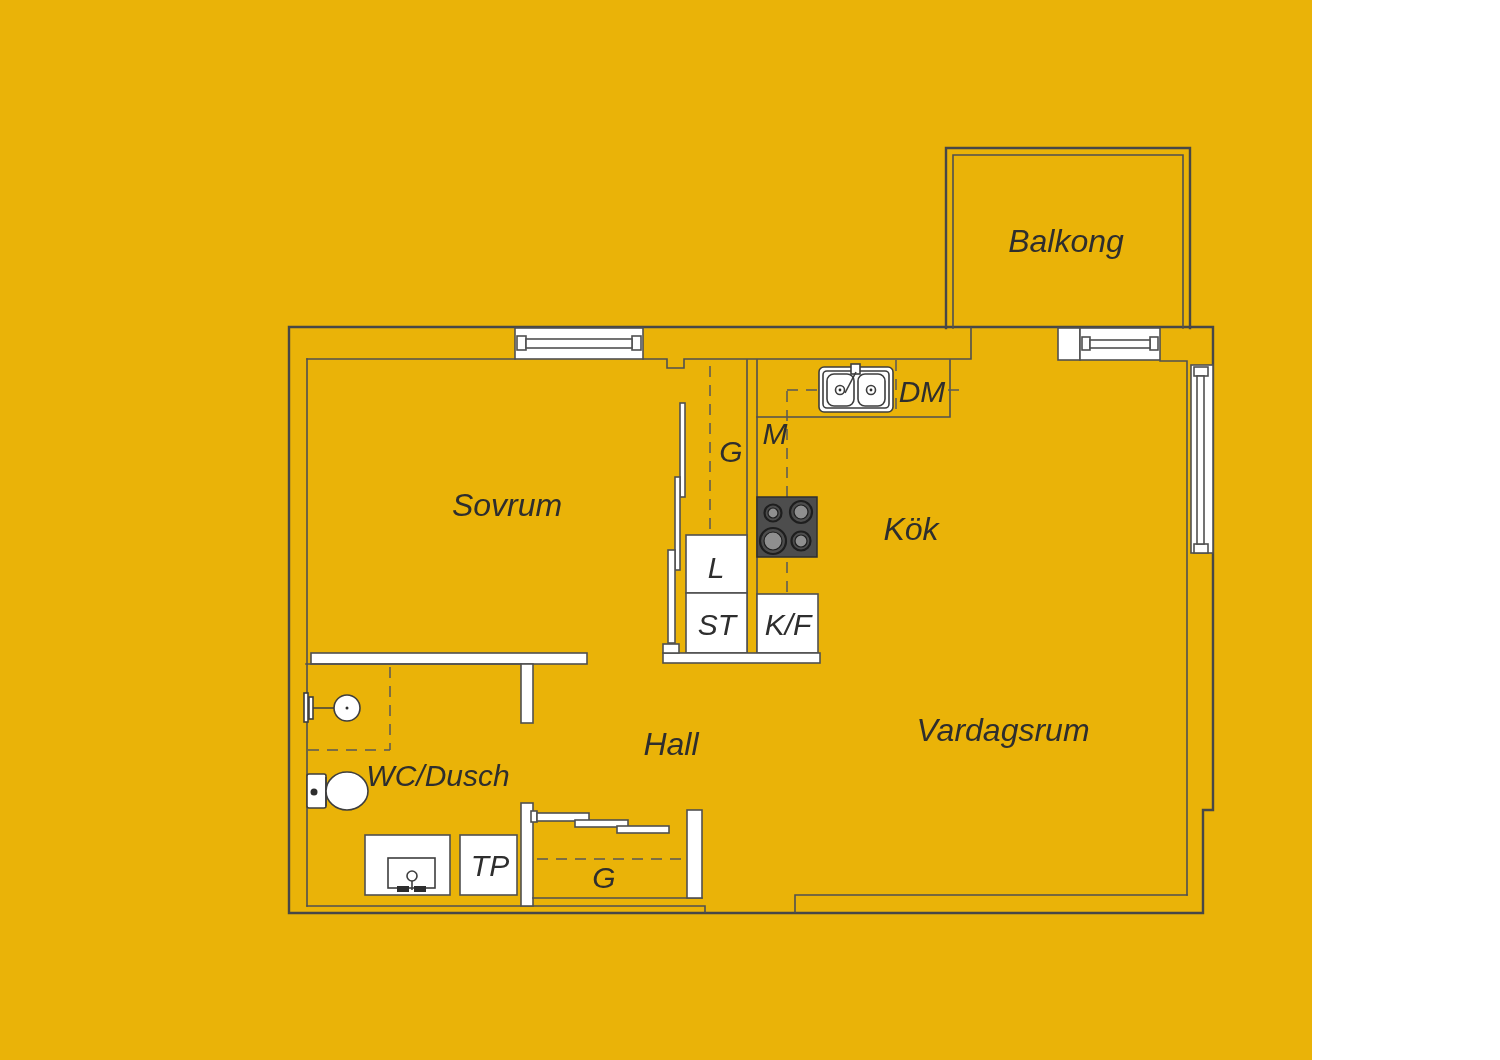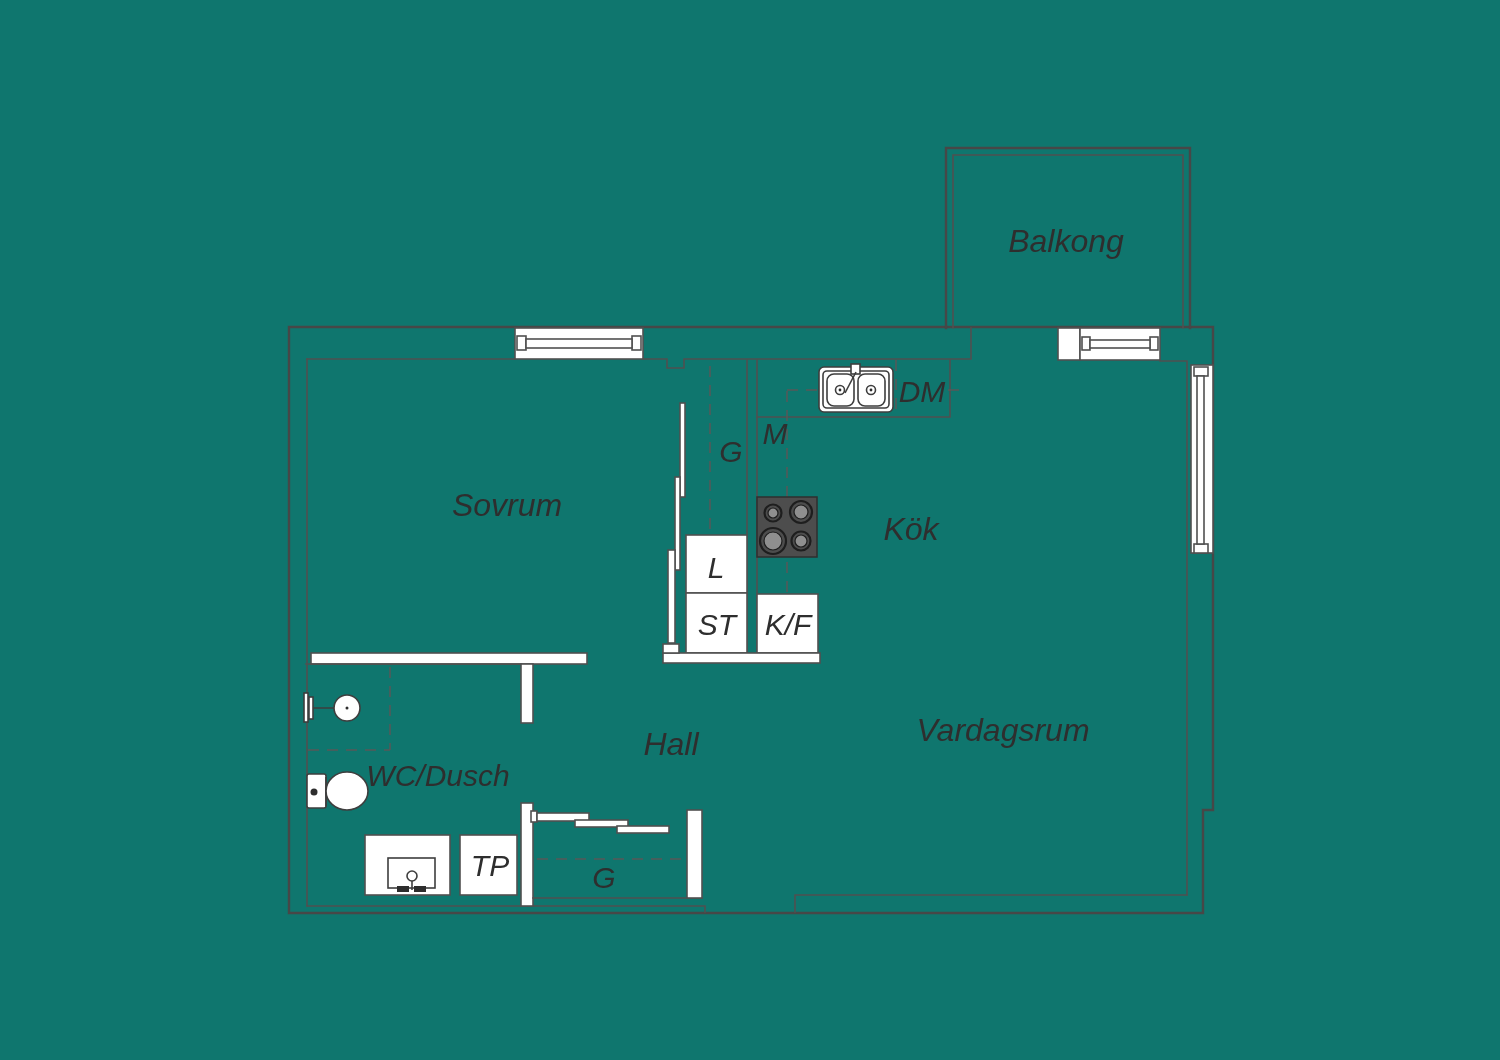--- a/index.html
+++ b/index.html
@@ -1,16 +1,16 @@
 <!DOCTYPE html>
 <html><head>
 <meta charset="utf-8">
 <style>
   html,body{margin:0;padding:0;background:#ffffff;}
-  .stage{position:relative;width:1500px;height:1060px;background:#0f766e;overflow:hidden;text-align:center;}
+  .stage{position:relative;width:1312px;height:1060px;background:#eab308;overflow:hidden;text-align:center;}
   svg{position:absolute;left:0;top:0;}
   .wall{stroke:#474747;fill:none;stroke-width:2.4;stroke-linejoin:miter;stroke-linecap:square;}
   .wallthin{stroke:#505050;fill:none;stroke-width:1.6;stroke-linecap:square;}
   .whitebox{stroke:#505050;fill:#ffffff;stroke-width:1.6;}
   .fixline{stroke:#3e3e3e;fill:none;stroke-width:1.6;}
   .fixbox{stroke:#3e3e3e;fill:#ffffff;stroke-width:1.6;}
   .dash{stroke:#585858;fill:none;stroke-width:1.5;stroke-dasharray:11 8;}
   .lbl{font-family:"Liberation Sans",sans-serif;font-style:italic;font-size:32px;fill:#2e2e2e;text-anchor:middle;}
   .lblsm{font-family:"Liberation Sans",sans-serif;font-style:italic;font-size:30px;fill:#2e2e2e;text-anchor:middle;}
   .darkbit{fill:#2d2d2d;stroke:none;}

